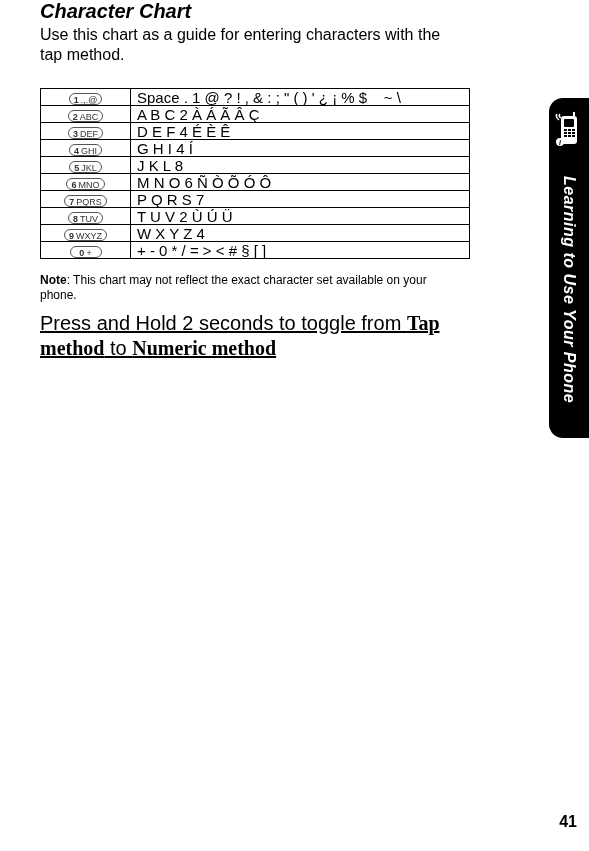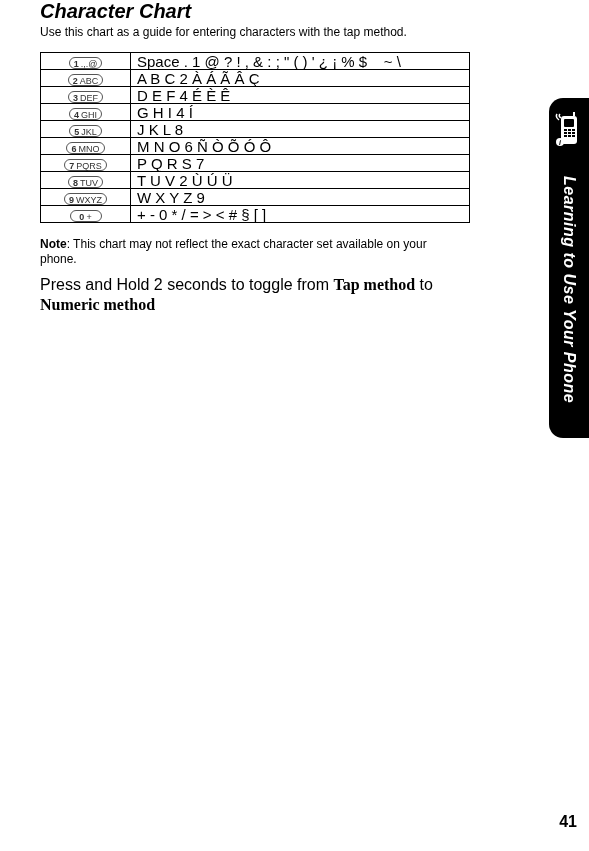--- a/index.html
+++ b/index.html
@@ -15,23 +15,23 @@
     padding: 0 40px 0 40px;
     width: 500px;
   }
   .heading {
     font-weight: bold;
     font-style: italic;
     font-size: 20px;
     margin-bottom: 2px;
   }
   .intro {
-    font-size: 12px;
+    font-size: 16px;
     line-height: 1.25;
-    margin-bottom: 12px;
+    margin-bottom: 23px;
   }
   table.char-chart {
     border-collapse: collapse;
     width: 430px;
     margin-bottom: 14px;
     font-size: 15px;
   }
   table.char-chart td {
     border: 1px solid #000;
     padding: 0 6px;
@@ -57,22 +57,23 @@
     background: #fff;
   }
   .key .digit { font-weight: bold; margin-right: 2px; }
   .note {
     font-size: 12px;
     line-height: 1.25;
     margin-bottom: 8px;
   }
   .note .label { font-weight: bold; }
   .hold {
-    font-size: 16px;
+    font-size: 20px;
     line-height: 1.25;
+    text-decoration: underline;
   }
   .serif { font-family: "Times New Roman", Times, serif; font-weight: bold; }
   .side-tab {
     position: absolute;
     top: 98px;
     right: 0;
     width: 40px;
     height: 340px;
     background: #000;
     border-top-left-radius: 14px;
@@ -145,21 +146,21 @@
         <tr>
           <td class="key-cell"><span class="key"><span class="digit">7</span><span>PQRS</span></span></td>
           <td>P Q R S 7</td>
         </tr>
         <tr>
           <td class="key-cell"><span class="key"><span class="digit">8</span><span>TUV</span></span></td>
           <td>T U V 2 Ù Ú Ü</td>
         </tr>
         <tr>
           <td class="key-cell"><span class="key"><span class="digit">9</span><span>WXYZ</span></span></td>
-          <td>W X Y Z 9</td>
+          <td>W X Y Z 4</td>
         </tr>
         <tr>
           <td class="key-cell"><span class="key"><span class="digit">0</span><span>+</span></span></td>
           <td>+ - 0 * / = &gt; &lt; # § [ ]</td>
         </tr>
       </tbody>
   </table>
 
   <p class="note">
     <span class="label">Note</span><span>: This chart may not reflect the exact character set available on your phone.</span>

